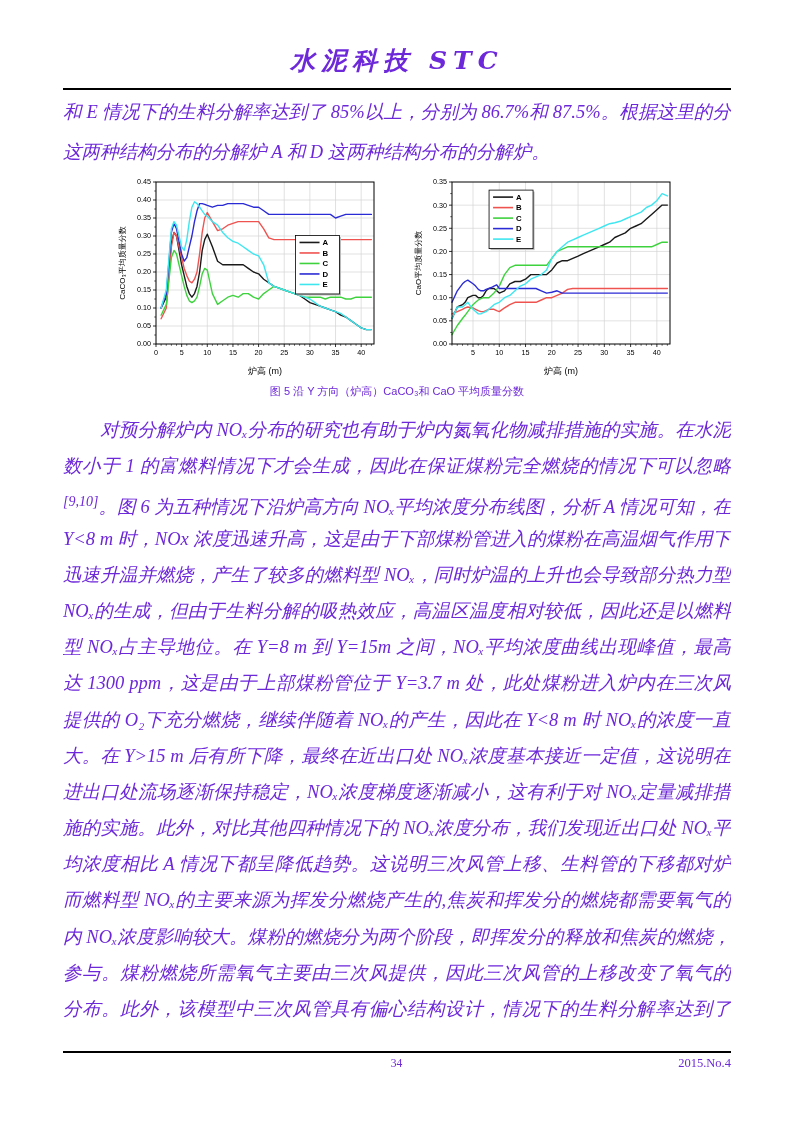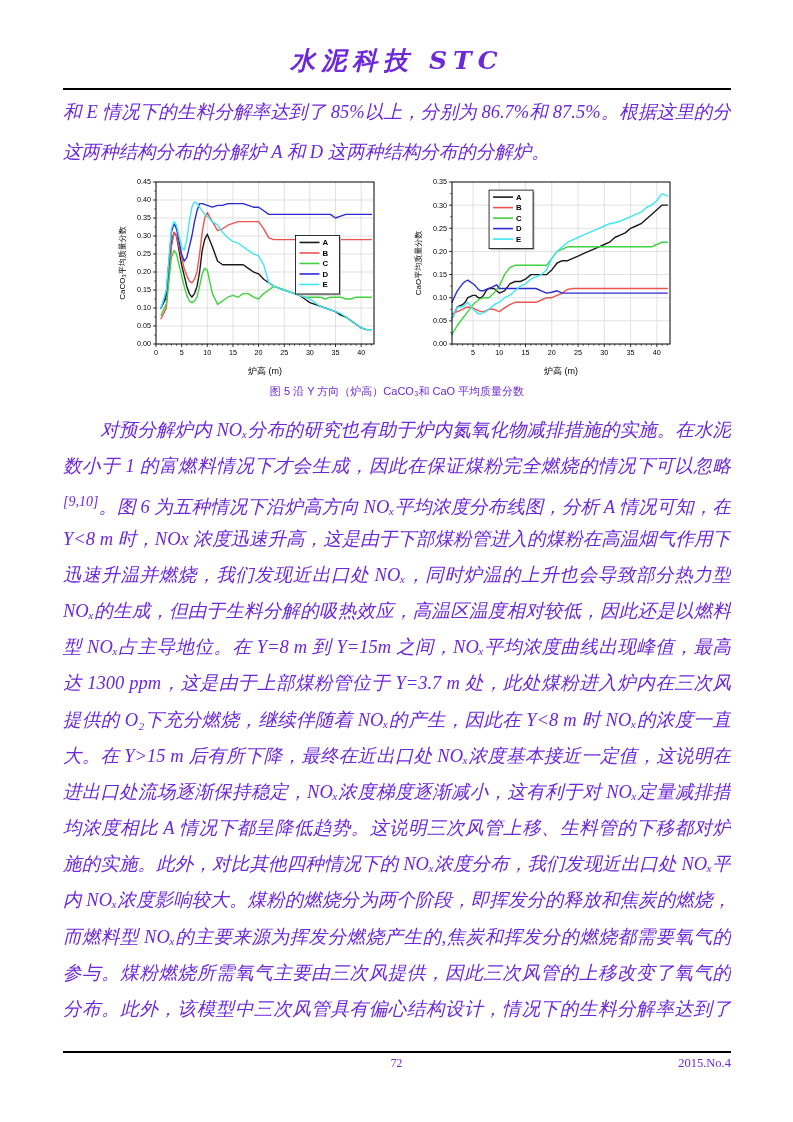--- a/index.html
+++ b/index.html
@@ -293,33 +293,33 @@
         </div>
     </div>
 
     <div class="figure-caption">图 5 沿 Y 方向（炉高）CaCO₃和 CaO 平均质量分数</div>
 
     <div class="textblock para2">
         <div class="tline">　　对预分解炉内 NOₓ分布的研究也有助于炉内氮氧化物减排措施的实施。在水泥</div>
         <div class="tline">数小于 1 的富燃料情况下才会生成，因此在保证煤粉完全燃烧的情况下可以忽略</div>
         <div class="tline"><span class="sup">[9,10]</span><span>。图 6 为五种情况下沿炉高方向 NOₓ平均浓度分布线图，分析 A 情况可知，在</span></div>
         <div class="tline">Y&lt;8 m 时，NOx 浓度迅速升高，这是由于下部煤粉管进入的煤粉在高温烟气作用下</div>
-        <div class="tline">迅速升温并燃烧，我们发现近出口处 NOₓ，同时炉温的上升也会导致部分热力型</div>
+        <div class="tline">迅速升温并燃烧，产生了较多的燃料型 NOₓ，同时炉温的上升也会导致部分热力型</div>
         <div class="tline">NOₓ的生成，但由于生料分解的吸热效应，高温区温度相对较低，因此还是以燃料</div>
         <div class="tline">型 NOₓ占主导地位。在 Y=8 m 到 Y=15m 之间，NOₓ平均浓度曲线出现峰值，最高可</div>
         <div class="tline">达 1300 ppm，这是由于上部煤粉管位于 Y=3.7 m 处，此处煤粉进入炉内在三次风</div>
         <div class="tline">提供的 O₂下充分燃烧，继续伴随着 NOₓ的产生，因此在 Y&lt;8 m 时 NOₓ的浓度一直增</div>
         <div class="tline">大。在 Y&gt;15 m 后有所下降，最终在近出口处 NOₓ浓度基本接近一定值，这说明在</div>
         <div class="tline">进出口处流场逐渐保持稳定，NOₓ浓度梯度逐渐减小，这有利于对 NOₓ定量减排措</div>
+        <div class="tline">施的实施。此外，对比其他四种情况下的 NOₓ浓度分布，我们发现近出口处 NOₓ平</div>
         <div class="tline">均浓度相比 A 情况下都呈降低趋势。这说明三次风管上移、生料管的下移都对炉</div>
-        <div class="tline">施的实施。此外，对比其他四种情况下的 NOₓ浓度分布，我们发现近出口处 NOₓ平</div>
+        <div class="tline">而燃料型 NOₓ的主要来源为挥发分燃烧产生的,焦炭和挥发分的燃烧都需要氧气的</div>
         <div class="tline">内 NOₓ浓度影响较大。煤粉的燃烧分为两个阶段，即挥发分的释放和焦炭的燃烧，</div>
-        <div class="tline">而燃料型 NOₓ的主要来源为挥发分燃烧产生的,焦炭和挥发分的燃烧都需要氧气的</div>
         <div class="tline">参与。煤粉燃烧所需氧气主要由三次风提供，因此三次风管的上移改变了氧气的</div>
         <div class="tline">分布。此外，该模型中三次风管具有偏心结构设计，情况下的生料分解率达到了</div>
       </div>
 
   </div>
 
   <div class="footer-rule"></div>
-  <div class="footer-pagenum">72</div>
+  <div class="footer-pagenum">34</div>
   <div class="footer-issue">2015.No.4</div>
 </div>
 
 </body></html>

